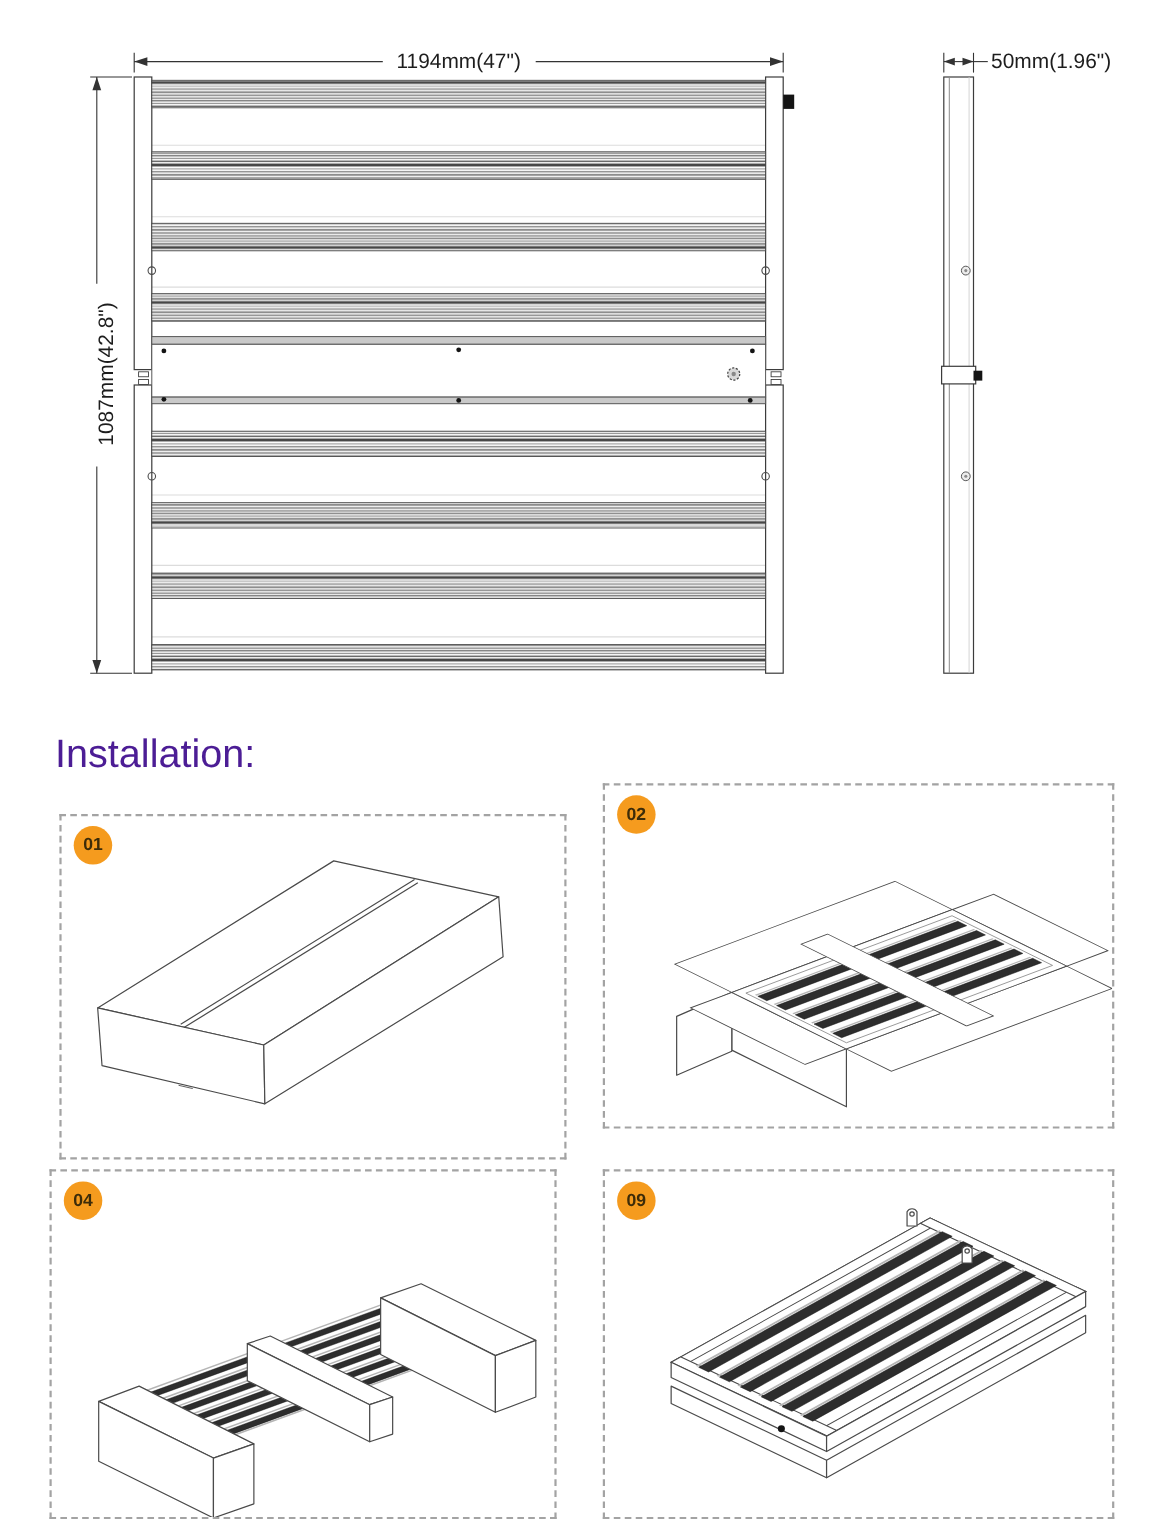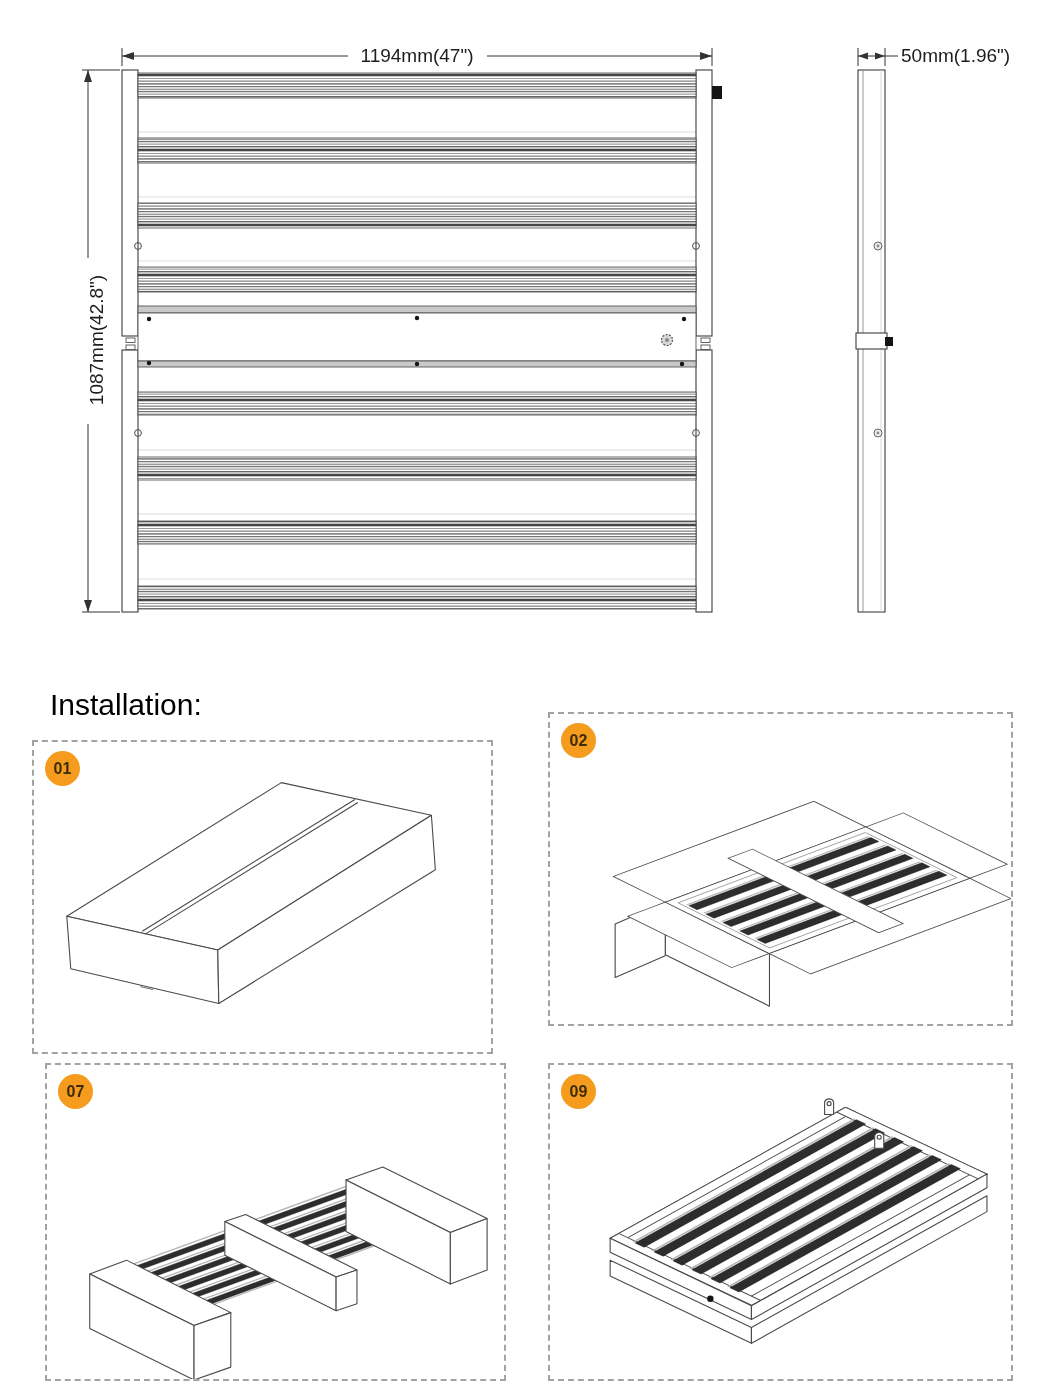--- a/index.html
+++ b/index.html
@@ -1,22 +1,22 @@
 <!DOCTYPE html>
 <html><head>
 <meta charset="utf-8">
 <style>
   html,body{margin:0;padding:0;background:#ffffff;}
   body{font-family:"Liberation Sans", sans-serif;color:#222;}
   .sheet{position:relative;width:1060px;height:1389px;background:#fff;overflow:hidden;}
   .tech-svg{position:absolute;left:0;top:0;}
   .dim-text{font-size:19px;fill:#1d1d1d;font-family:"Liberation Sans",sans-serif;}
-  .section-heading{position:absolute;left:50px;top:688px;font-size:30px;color:#000000;}
+  .section-heading{position:absolute;left:50px;top:664px;font-size:36px;color:#4c1d95;}
   .panel{position:absolute;border:2px dashed #a3a3a3;background:#fff;box-sizing:border-box;}
-  .panel-1{left:32px;top:740px;width:461px;height:314px;}
+  .panel-1{left:54px;top:740px;width:461px;height:314px;}
   .panel-2{left:548px;top:712px;width:465px;height:314px;}
   .panel-3{left:45px;top:1063px;width:461px;height:318px;}
   .panel-4{left:548px;top:1063px;width:465px;height:318px;}
   .badge{position:absolute;left:11px;top:9px;width:35px;height:35px;border-radius:50%;
          background:#f59b1e;color:#3d2c09;font-weight:bold;font-size:16px;
          display:flex;align-items:center;justify-content:center;z-index:2;}
   .panel svg{position:absolute;left:0;top:0;width:100%;height:100%;}
   .art{stroke:#4a4a4a;stroke-width:1.1;fill:#fff;stroke-linejoin:round;}
   .bar{fill:#2d2d2d;stroke:#111;stroke-width:0.4;}
   .lite{fill:#b5b5b5;stroke:none;}
@@ -191,21 +191,21 @@
           <rect class="bar" x="10" y="73" width="194" height="9"></rect>
           <rect class="lite" x="10" y="89" width="194" height="1.6"></rect>
           <rect class="bar" x="10" y="92" width="194" height="9"></rect>
         </g>
         <rect class="art" x="92" y="-26" width="26" height="168"></rect>
       </g>
     </svg>
   </div>
 
   <div class="panel panel-3">
-    <span class="badge">07</span>
+    <span class="badge">04</span>
     <svg viewBox="0 0 460 317" preserveAspectRatio="none">
       <g transform="matrix(0.82,-0.30,0.70,0.35,70,210)">
         <g>
           <rect class="lite" x="0" y="-6" width="320" height="2.4"></rect>
           <rect class="bar" x="0" y="0" width="320" height="9"></rect>
           <rect class="lite" x="0" y="15" width="320" height="2.4"></rect>
           <rect class="bar" x="0" y="20" width="320" height="9"></rect>
           <rect class="lite" x="0" y="35" width="320" height="2.4"></rect>
           <rect class="bar" x="0" y="40" width="320" height="9"></rect>
           <rect class="lite" x="0" y="55" width="320" height="2.4"></rect>

